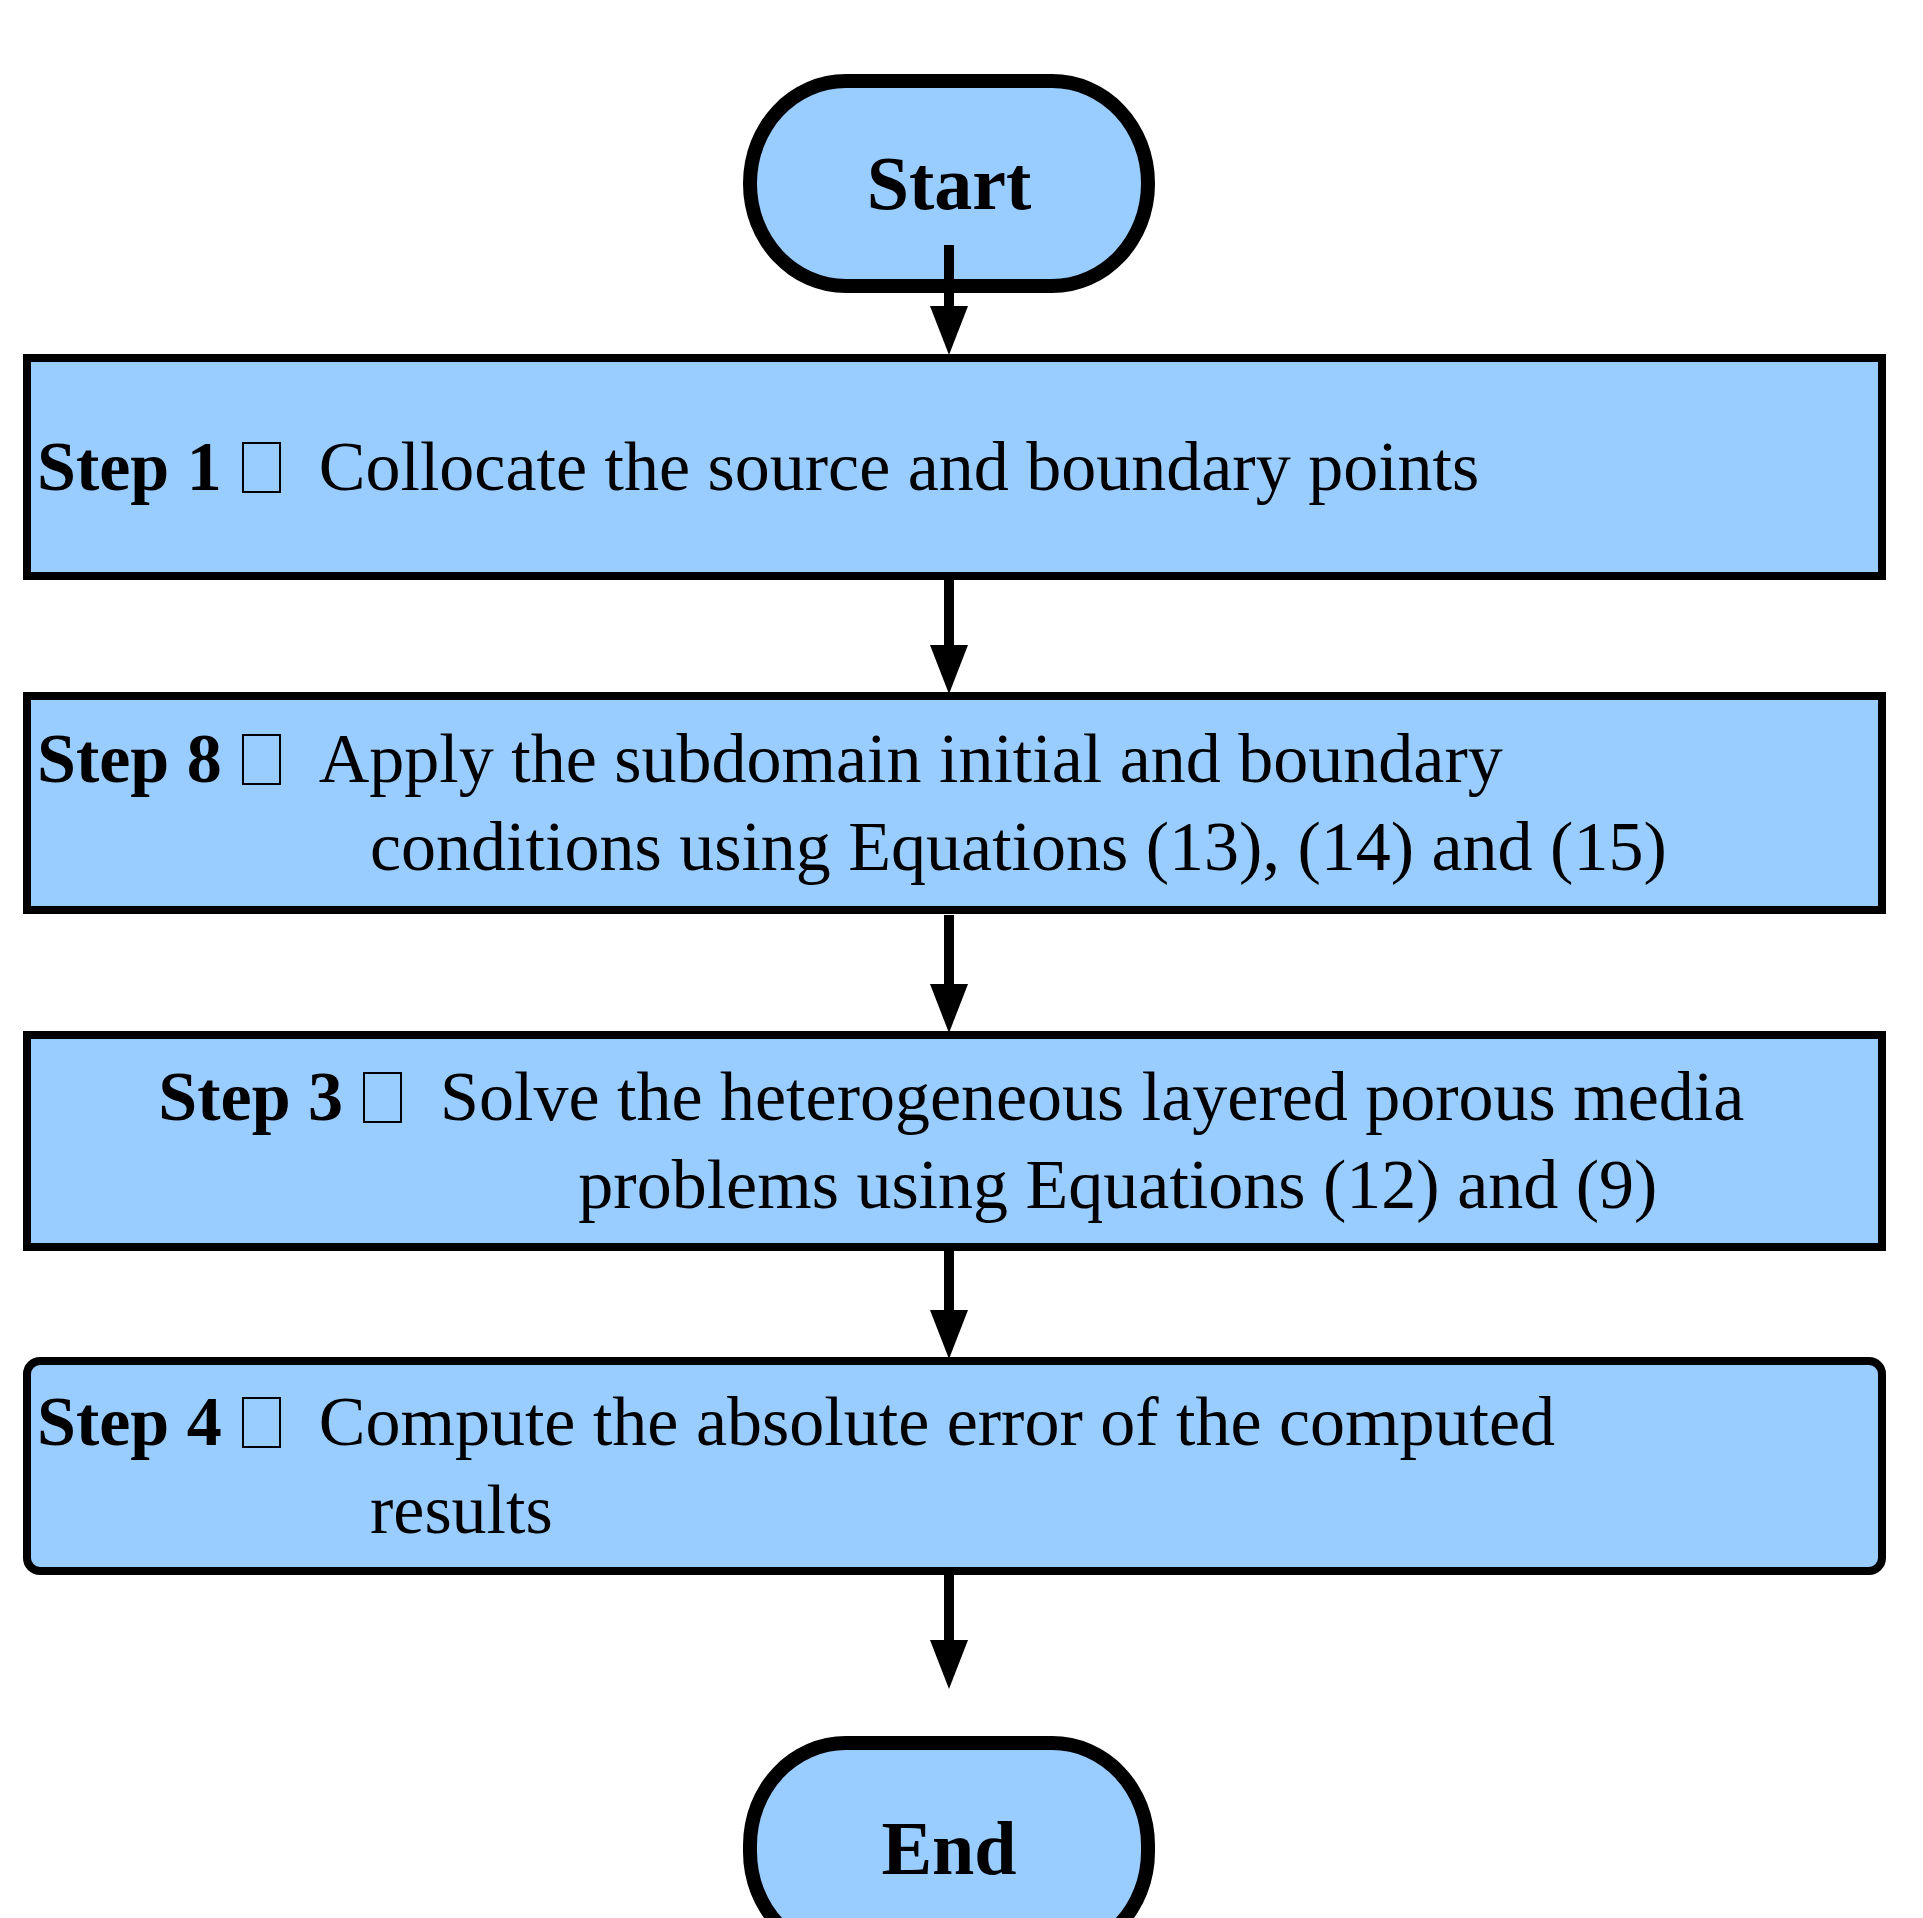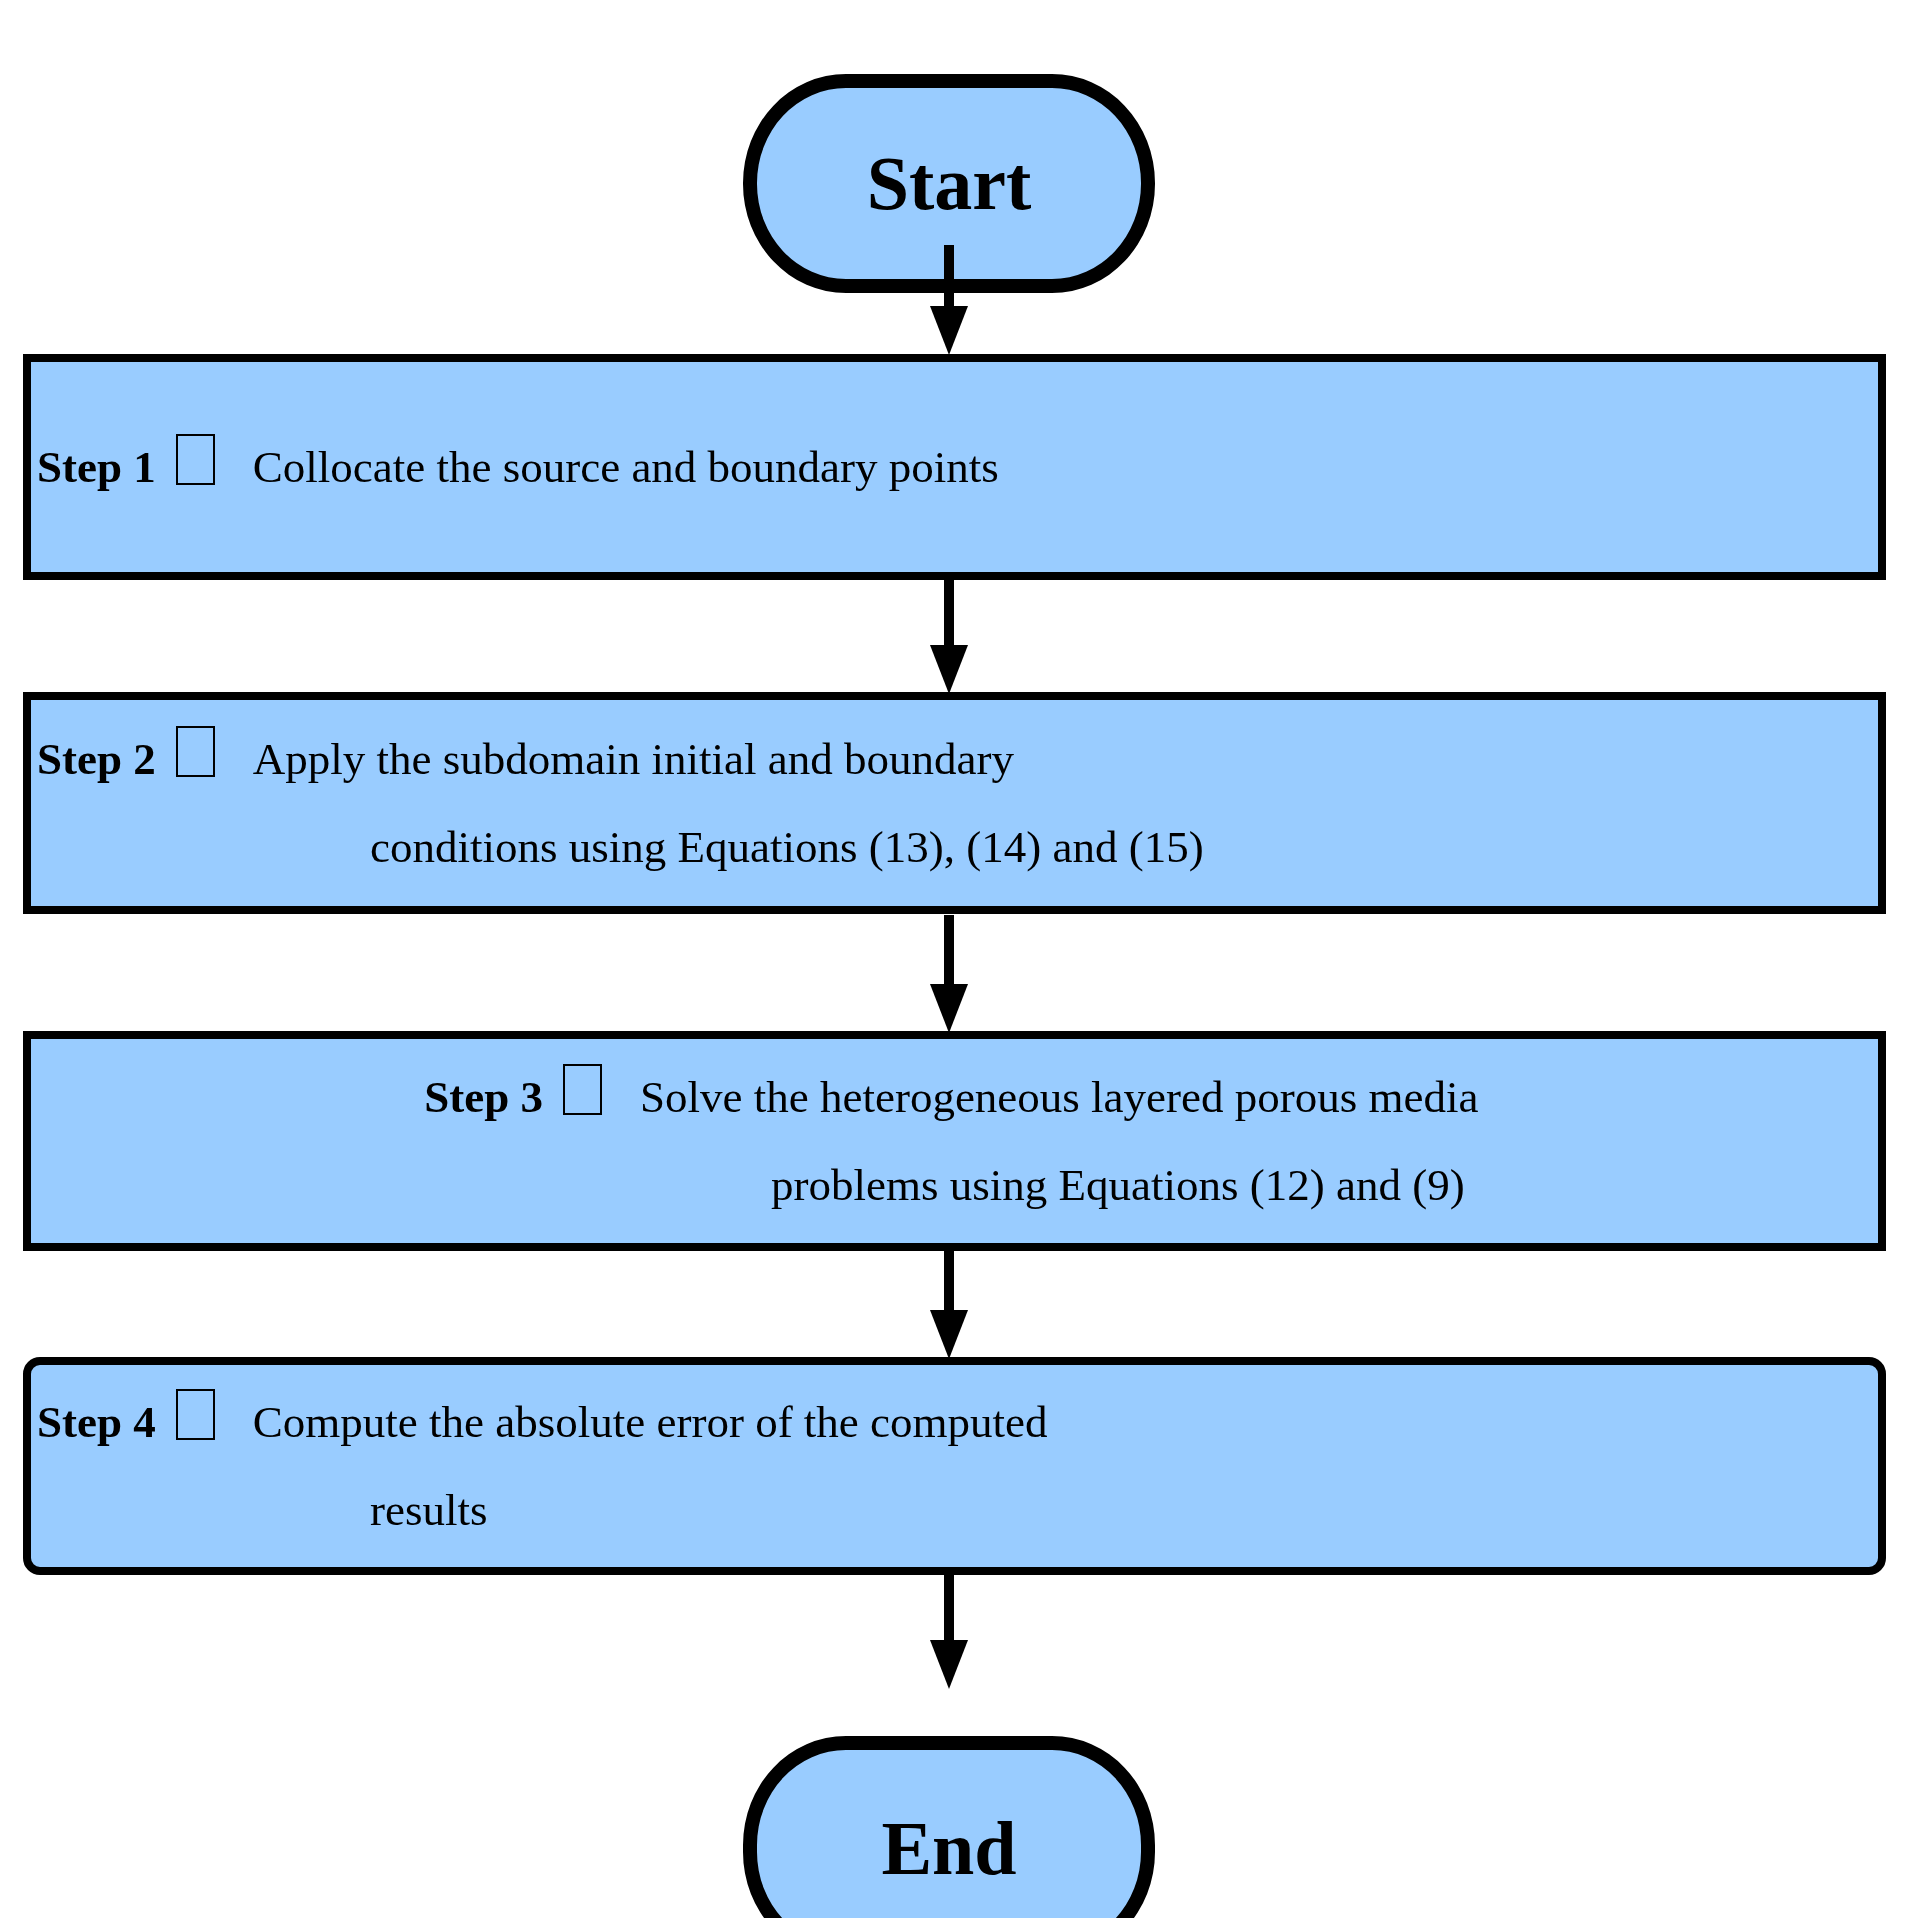--- a/index.html
+++ b/index.html
@@ -39,21 +39,21 @@
     border: 8.2px solid var(--node_border, #000000);
     display: flex; align-items: center;
   }
   #box1 { top: 354px;  height: 226px; }
   #box2 { top: 692px;  height: 222px; }
   #box3 { top: 1031px; height: 220px; text-align: center; }
   #box4 { top: 1357px; height: 218px; border-radius: 17px; }
 
   .box-text {
     width: 100%;
-    font-size: 45px;
+    font-size: 70px;
     line-height: 88px;
     padding-left: 339px;   
     text-indent: -333px;   
     padding-right: 12.3px;
   }
   .step-label { font-weight: bold; }
 
   
   .tofu {
     display: inline-block;
@@ -107,21 +107,21 @@
   <div class="process" id="box1">
     <div class="box-text"><span class="step-label">Step 1</span><span class="tofu"></span><span>Collocate the source and boundary points</span></div>
   </div>
 
   <div class="arrow" id="arrow2">
     <div class="shaft"></div>
     <div class="head"></div>
   </div>
 
   <div class="process" id="box2">
-    <div class="box-text"><span class="step-label">Step 2</span><span class="tofu"></span><span>Apply the subdomain initial and boundary<br>conditions using Equations (13), (14) and (15)</span></div>
+    <div class="box-text"><span class="step-label">Step 8</span><span class="tofu"></span><span>Apply the subdomain initial and boundary<br>conditions using Equations (13), (14) and (15)</span></div>
   </div>
 
   <div class="arrow" id="arrow3">
     <div class="shaft"></div>
     <div class="head"></div>
   </div>
 
   <div class="process" id="box3">
     <div class="box-text"><span class="step-label">Step 3</span><span class="tofu"></span><span>Solve the heterogeneous layered porous media<br>problems using Equations (12) and (9)</span></div>
   </div>

